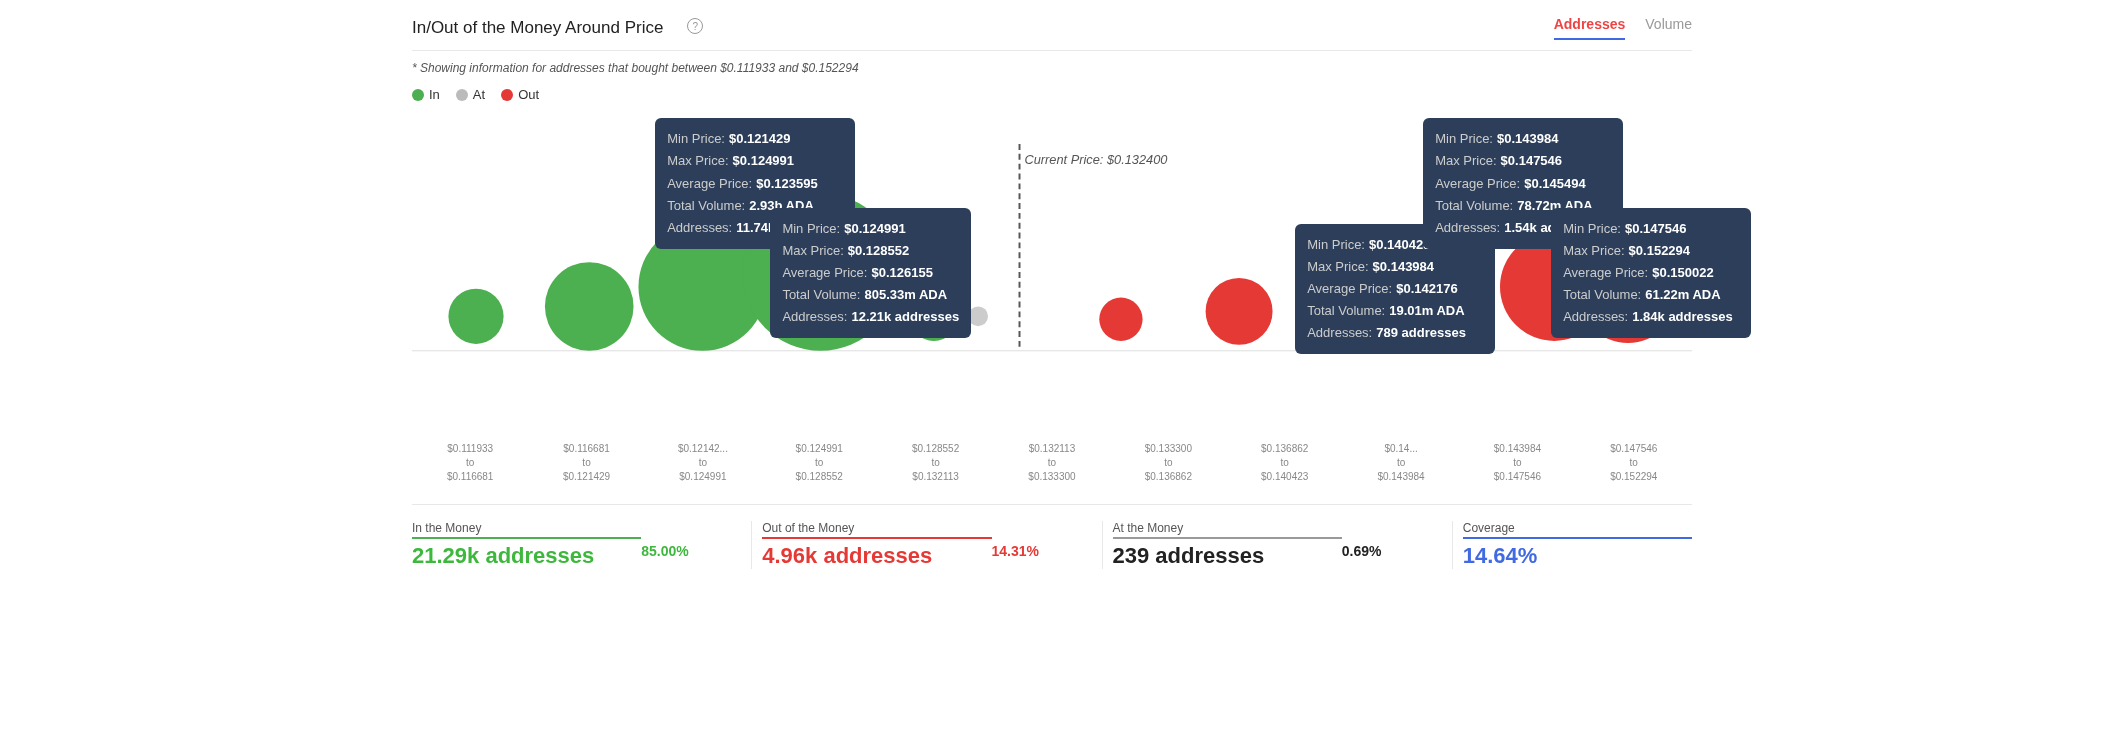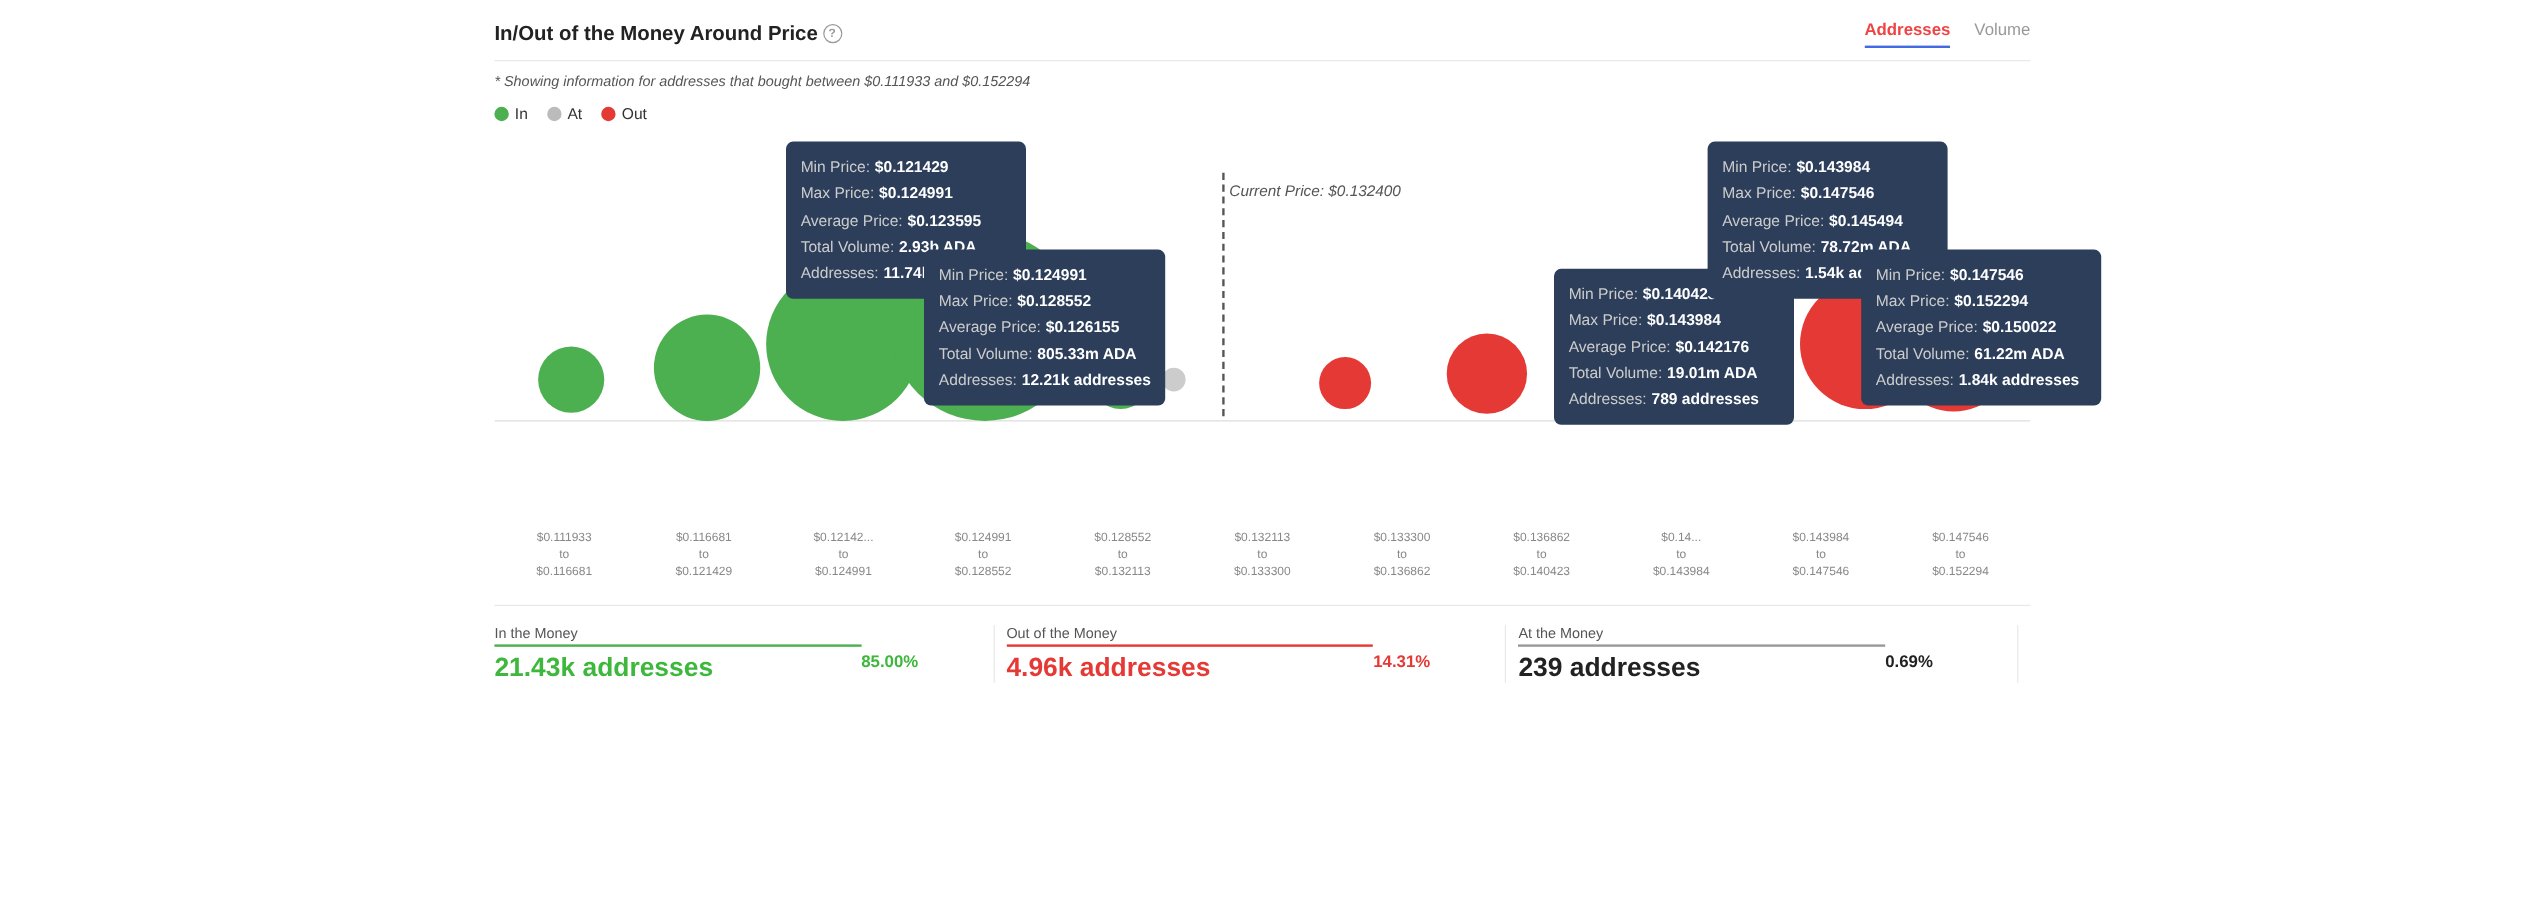--- a/index.html
+++ b/index.html
@@ -1,19 +1,19 @@
 <!DOCTYPE html>
 <html><head>
   <meta charset="utf-8">
   <style>
     * { box-sizing: border-box; margin: 0; padding: 0; }
     body { font-family: -apple-system, BlinkMacSystemFont, 'Segoe UI', sans-serif; background: #fff; color: #333; font-size: 13px; }
     .container { width: 100%; max-width: 1320px; margin: 0 auto; padding: 16px 20px; }
     .header { display: flex; justify-content: space-between; align-items: center; border-bottom: 1px solid #e8e8e8; padding-bottom: 10px; margin-bottom: 10px; }
-    .title { font-size: 17px; font-weight: 700; color: #222; display: flex; align-items: center; gap: 4px; }
+    .title { font-size: 17px; font-weight: 400; color: #222; display: flex; align-items: flex-start; gap: 24px; }
     .title-info { width: 16px; height: 16px; border-radius: 50%; border: 1px solid #999; display: inline-flex; align-items: center; justify-content: center; font-size: 10px; color: #999; cursor: pointer; }
     .tabs { display: flex; gap: 20px; }
     .tab { font-size: 14px; color: #999; cursor: pointer; padding-bottom: 6px; }
     .tab.active { color: #ef4444; border-bottom: 2px solid #4169e1; font-weight: 700; }
     .subtitle { font-size: 12px; color: #555; margin: 8px 0 12px; font-style: italic; }
     .legend { display: flex; align-items: center; gap: 16px; margin-bottom: 10px; }
     .legend-item { display: flex; align-items: center; gap: 5px; font-size: 13px; }
     .legend-dot { width: 12px; height: 12px; border-radius: 50%; }
     .chart-area { position: relative; width: 100%; height: 320px; margin-bottom: 10px; }
     .bubbles-svg { width: 100%; height: 100%; }
@@ -229,21 +229,21 @@
     <div class="x-tick">$0.133300<br>to<br>$0.136862</div>
     <div class="x-tick">$0.136862<br>to<br>$0.140423</div>
     <div class="x-tick">$0.14...<br>to<br>$0.143984</div>
     <div class="x-tick">$0.143984<br>to<br>$0.147546</div>
     <div class="x-tick">$0.147546<br>to<br>$0.152294</div>
   </div>
 
   <div class="stats-row">
     <div class="stat-group">
       <span class="stat-label green">In the Money</span>
-      <span class="stat-value green">21.43k addresses</span>
+      <span class="stat-value green">21.29k addresses</span>
     </div>
     <div class="stat-group" style="max-width:100px;">
       <span class="stat-label green" style="visibility:hidden;">In the Money</span>
       <span class="stat-pct">85.00%</span>
     </div>
     <div class="divider-v"></div>
     <div class="stat-group">
       <span class="stat-label red">Out of the Money</span>
       <span class="stat-value red">4.96k addresses</span>
     </div>
@@ -254,14 +254,18 @@
     <div class="divider-v"></div>
     <div class="stat-group">
       <span class="stat-label gray">At the Money</span>
       <span class="stat-value black">239 addresses</span>
     </div>
     <div class="stat-group" style="max-width:100px;">
       <span class="stat-label gray" style="visibility:hidden;">.</span>
       <span class="stat-pct gray">0.69%</span>
     </div>
     <div class="divider-v"></div>
+    <div class="stat-group">
+      <span class="stat-label blue">Coverage</span>
+      <span class="stat-value" style="color:#4169e1;">14.64%</span>
+    </div>
   </div>
 </div>
 
 </body></html>

